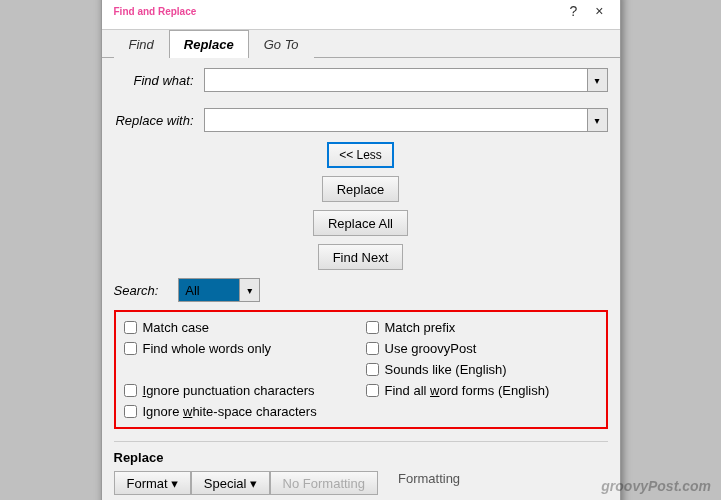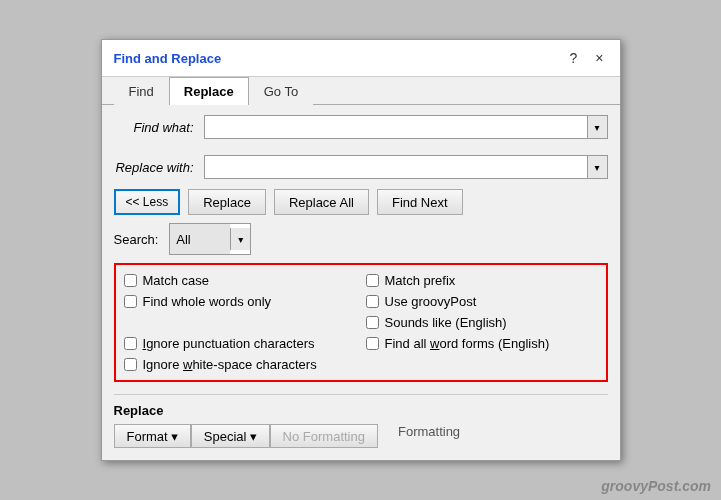--- a/index.html
+++ b/index.html
@@ -22,23 +22,23 @@
     }
     .title-bar {
       background: #fff;
       border-bottom: 1px solid #ccc;
       padding: 8px 12px;
       display: flex;
       justify-content: space-between;
       align-items: center;
     }
     .title-bar-left {
-      font-size: 13px;
+      font-size: 10px;
       font-weight: 600;
-      color: #1d4ed8;
+      color: #ec4899;
     }
     .title-bar-right {
       display: flex;
       gap: 10px;
       align-items: center;
     }
     .title-btn {
       background: none;
       border: none;
       cursor: pointer;
@@ -54,20 +54,21 @@
     }
     .tab {
       padding: 6px 14px;
       cursor: pointer;
       border: 1px solid transparent;
       border-bottom: none;
       margin-bottom: -1px;
       font-size: 13px;
       color: #333;
       background: #f0f0f0;
+      font-style: italic;
     }
     .tab.active {
       background: #fff;
       border-color: #aaa;
       border-bottom-color: #fff;
       font-weight: 600;
       color: #000;
     }
     .field-row {
       display: flex;
@@ -109,20 +110,21 @@
       display: flex;
       align-items: center;
       justify-content: center;
     }
     .spacer { height: 6px; }
     .buttons-row {
       display: flex;
       align-items: center;
       gap: 8px;
       margin: 10px 0 8px 0;
+      flex-direction: column;
     }
     .btn {
       height: 26px;
       padding: 0 14px;
       border: 1px solid #aaa;
       background: linear-gradient(to bottom, #f8f8f8, #e0e0e0);
       cursor: pointer;
       font-size: 13px;
       color: #000;
     }
@@ -141,36 +143,37 @@
       margin-bottom: 6px;
       color: #000;
     }
     .search-row {
       display: flex;
       align-items: center;
       margin-bottom: 8px;
     }
     .search-label {
       font-size: 13px;
-      margin-right: 11px;
-      color: #000;
+      margin-right: 20px;
+      color: #000;
+      font-style: italic;
     }
     .search-select-wrap {
       display: flex;
       align-items: center;
       border: 1px solid #999;
       background: #fff;
     }
     .search-select {
       border: none;
       outline: none;
       padding: 2px 6px;
       font-size: 13px;
-      height: 30px;
-      background: #e5e5e5;
+      height: 22px;
+      background: #0369a1;
       width: 60px;
       appearance: none;
     }
     .search-dropdown-btn {
       width: 20px;
       height: 22px;
       border: none;
       border-left: 1px solid #999;
       background: #e8e8e8;
       cursor: pointer;

